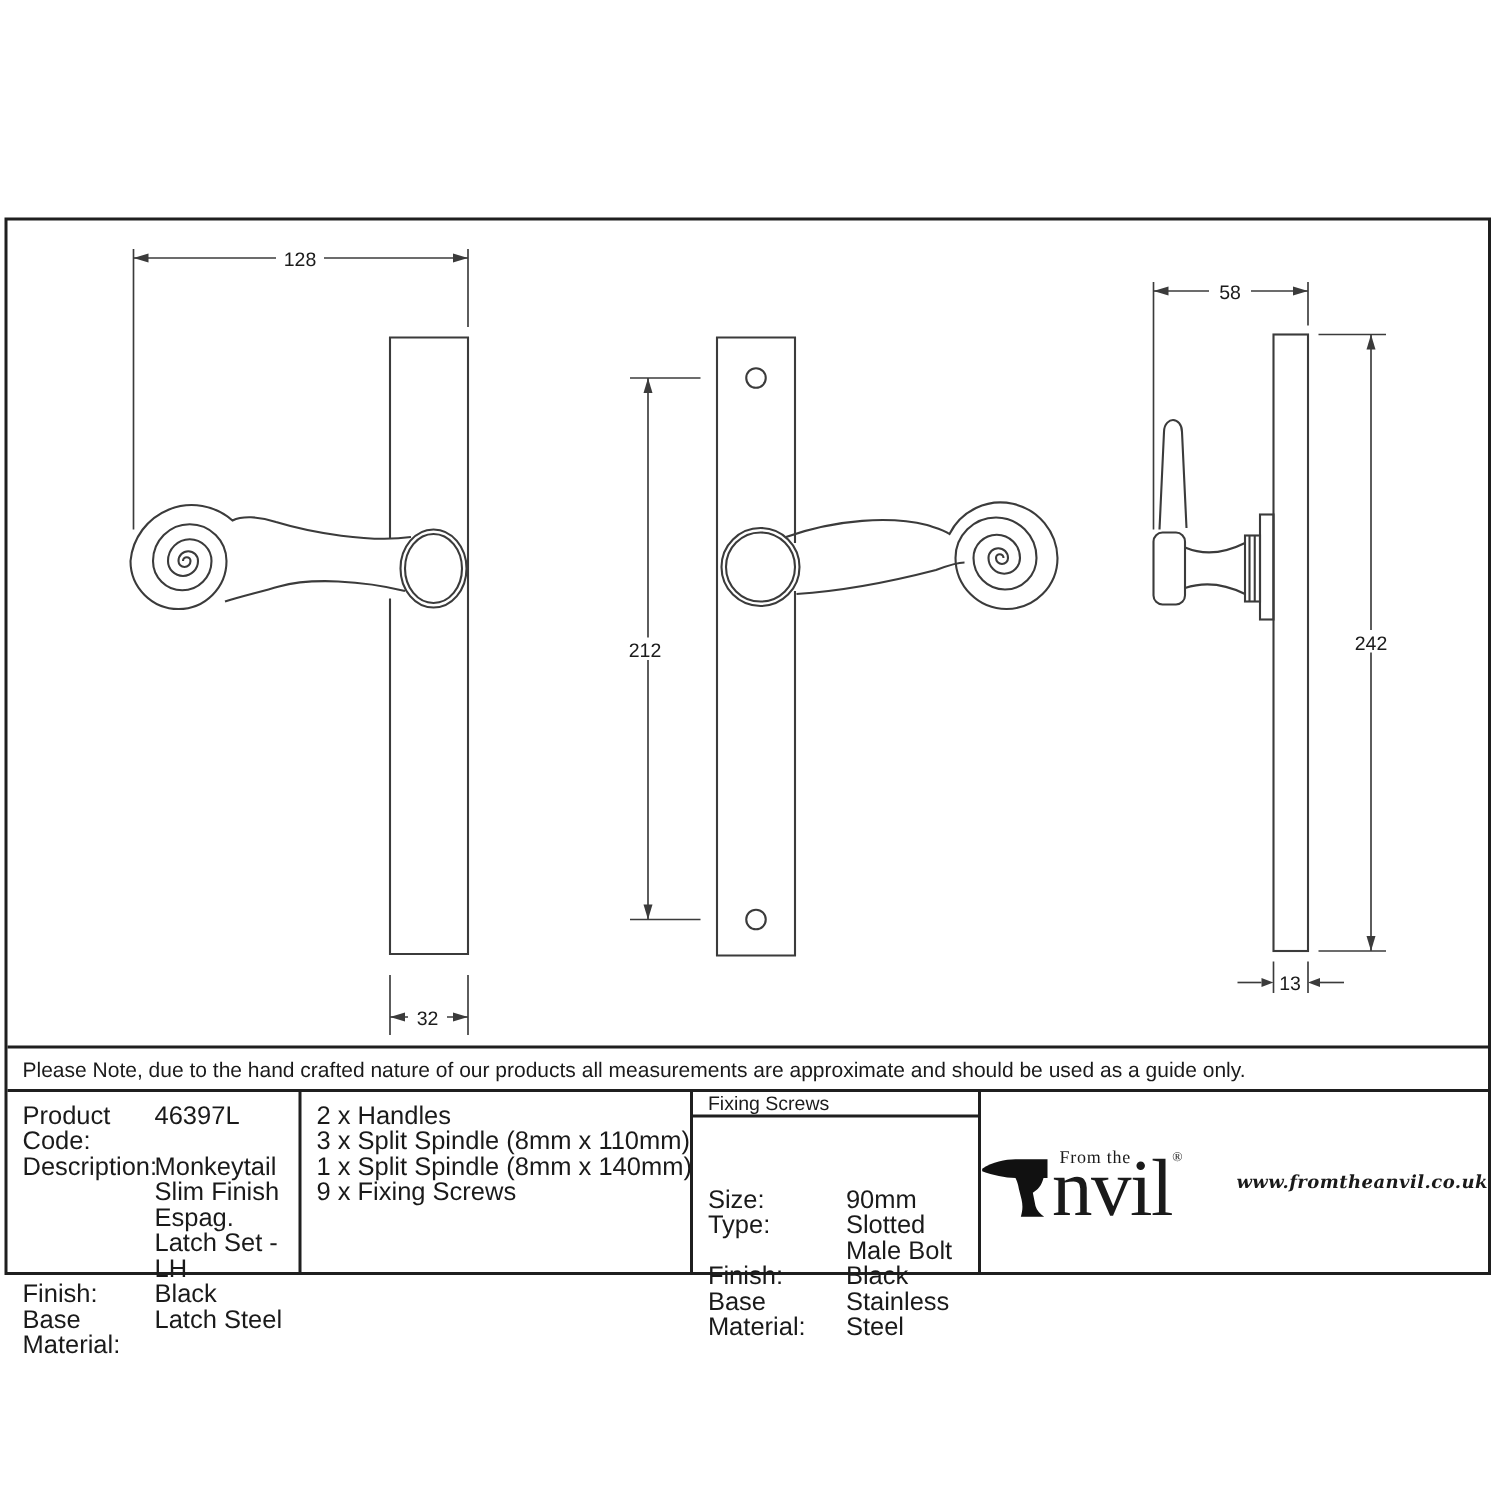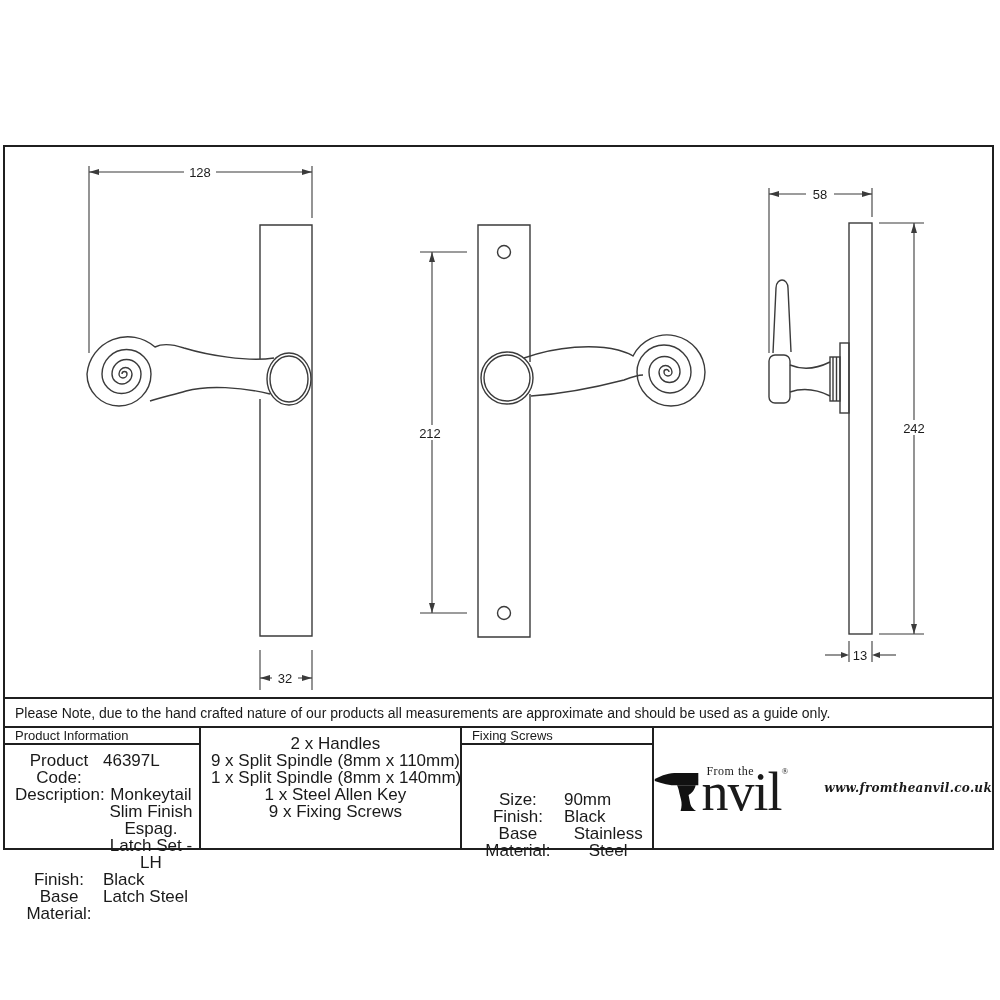--- a/index.html
+++ b/index.html
@@ -1,19 +1,19 @@
 <!DOCTYPE html>
 <html><head>
 <meta charset="utf-8">
 <style>
   html,body{margin:0;padding:0;background:#fff;}
   #page{position:relative;width:1000px;height:1000px;background:#fff;
         font-family:"Liberation Sans","DejaVu Sans",sans-serif;color:#1a1a1a;}
   #sheet{position:absolute;left:3px;top:145px;width:991px;height:705px;
-         border:2px solid #1f1f1f;box-sizing:border-box;display:flex;flex-direction:column;background:#fff;text-align:center;}
+         border:2px solid #1f1f1f;box-sizing:border-box;display:flex;flex-direction:column;background:#fff;}
   .drawing-area{flex:1;position:relative;overflow:hidden;}
   .drawing-area svg{display:block;}
   .note-row{height:29px;box-sizing:border-box;border-top:2px solid #1f1f1f;
             display:flex;align-items:center;padding-left:10px;font-size:14px;}
   .table-row{height:122px;box-sizing:border-box;border-top:2px solid #1f1f1f;display:flex;}
   .tcol{box-sizing:border-box;display:flex;flex-direction:column;}
   .tcol + .tcol{border-left:2px solid #1f1f1f;}
   .col-1{width:282px;}
   .col-2{width:261px;}
   .col-3{width:279px;gap:39px;}
@@ -169,21 +169,20 @@
       </svg>
     </div>
 
     <div class="note-row">
       <span>Please Note, due to the hand crafted nature of our products all measurements are approximate and should be used as a guide only.</span>
     </div>
 
     <div class="table-row">
 
       <div class="tcol col-1">
-        <div class="thead">Product Information</div>
         <div class="tbody">
           <div class="kv">
             <span class="k">Product Code:</span>
             <span class="v">46397L</span>
           </div>
           <div class="kv">
             <span class="k">Description:</span>
             <span class="v">Monkeytail Slim Finish Espag.</span>
           </div>
           <div class="kv">
@@ -197,33 +196,36 @@
           <div class="kv">
             <span class="k">Base Material:</span>
             <span class="v">Latch Steel</span>
           </div>
         </div>
       </div>
 
       <div class="tcol col-2">
         <div class="tbody">
           <div class="pc-item">2 x Handles</div>
-          <div class="pc-item">9 x Split Spindle (8mm x 110mm)</div>
+          <div class="pc-item">3 x Split Spindle (8mm x 110mm)</div>
           <div class="pc-item">1 x Split Spindle (8mm x 140mm)</div>
-          <div class="pc-item">1 x Steel Allen Key</div>
           <div class="pc-item">9 x Fixing Screws</div>
         </div>
       </div>
 
       <div class="tcol col-3">
         <div class="thead">Fixing Screws</div>
         <div class="tbody">
           <div class="kv">
             <span class="k">Size:</span>
             <span class="v">90mm</span>
+          </div>
+          <div class="kv">
+            <span class="k">Type:</span>
+            <span class="v">Slotted Male Bolt</span>
           </div>
           <div class="kv">
             <span class="k">Finish:</span>
             <span class="v">Black</span>
           </div>
           <div class="kv">
             <span class="k">Base Material:</span>
             <span class="v">Stainless Steel</span>
           </div>
         </div>

